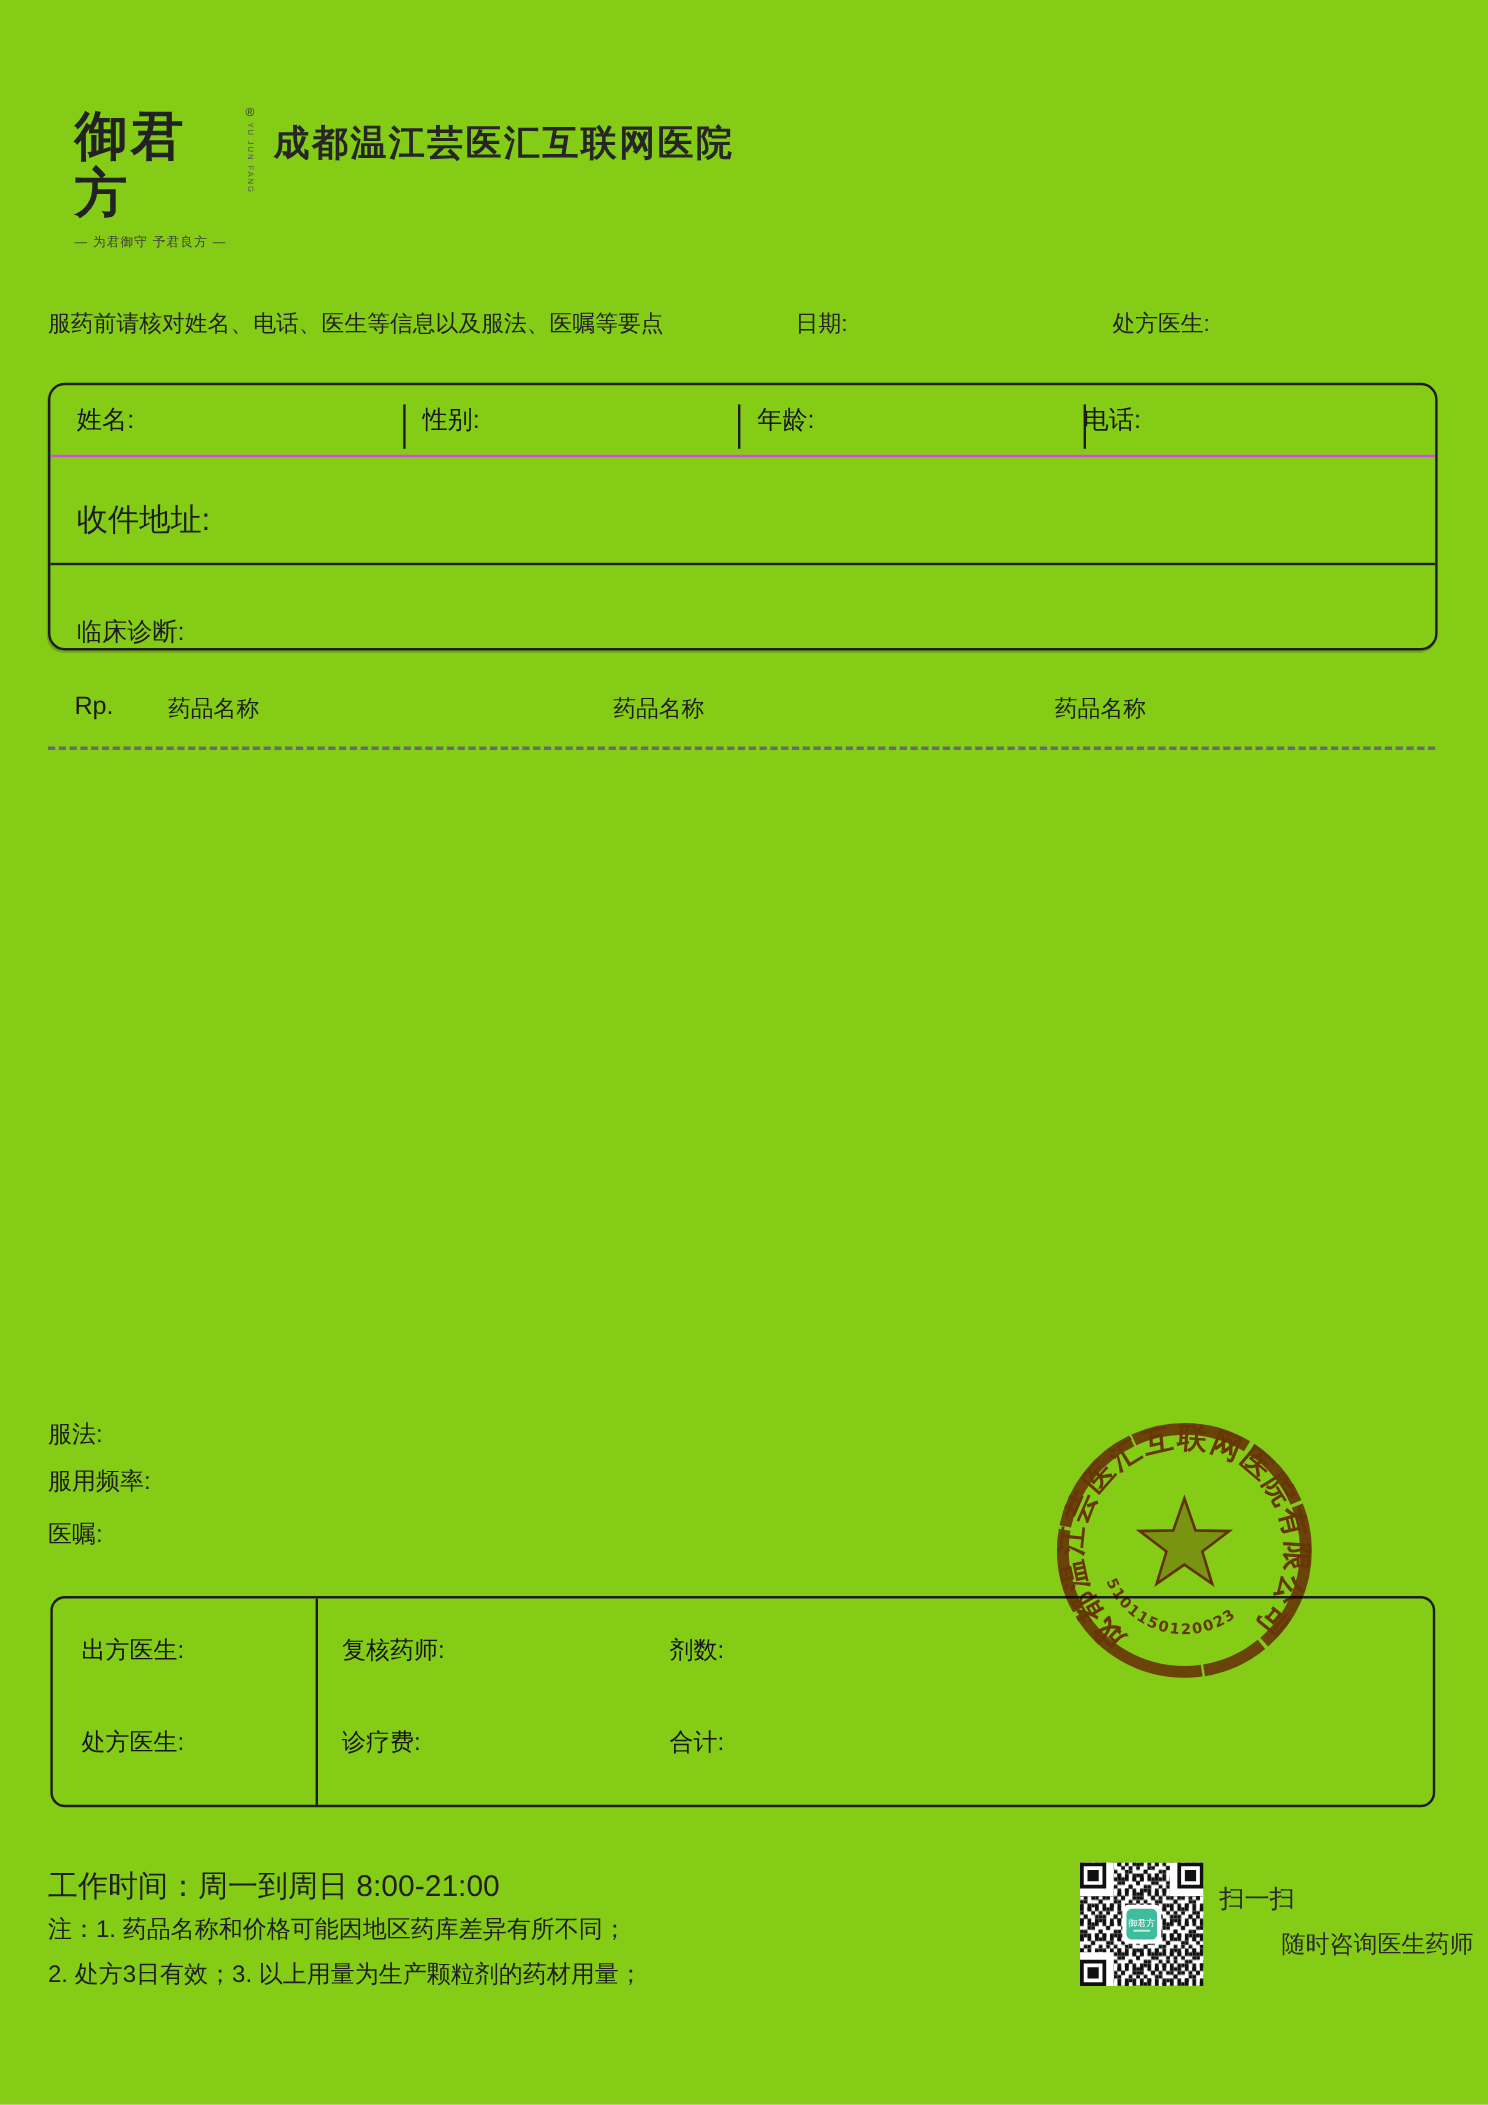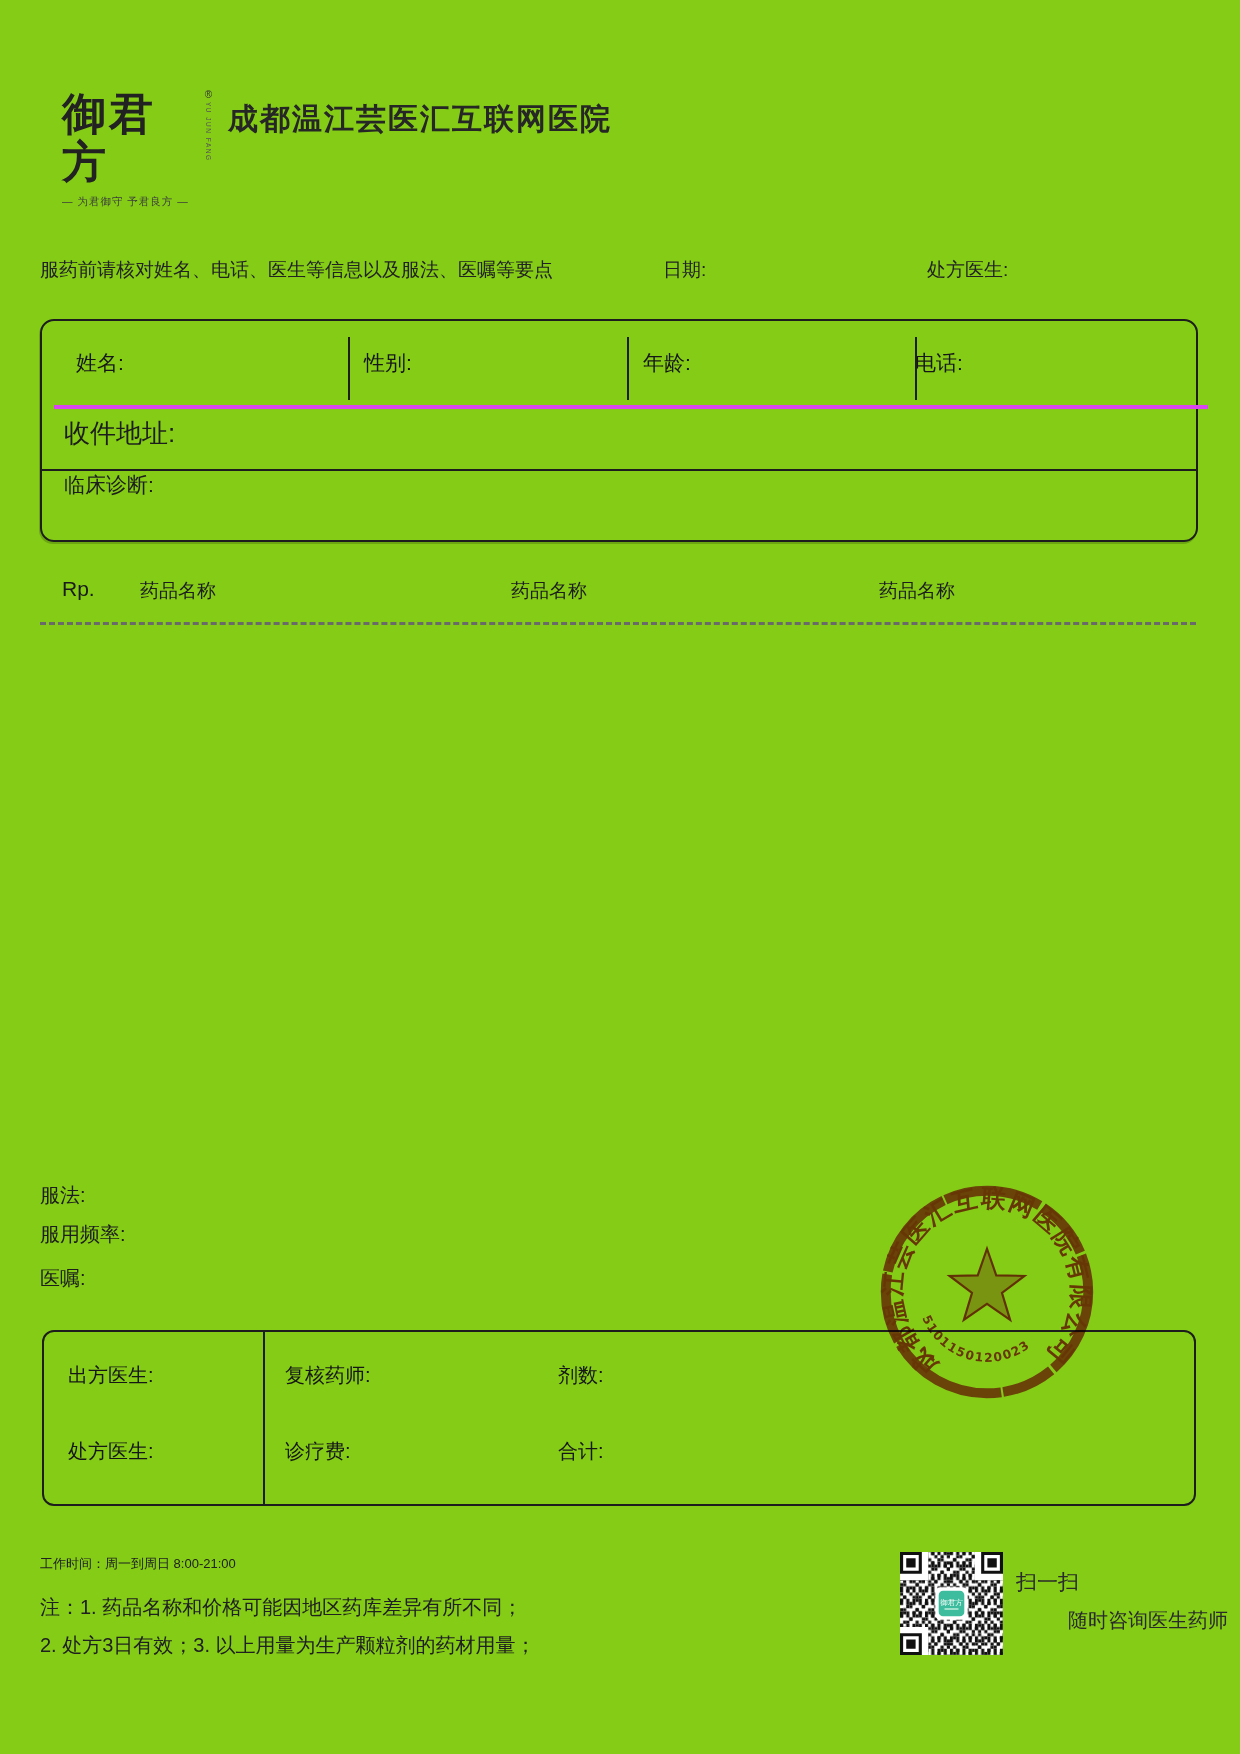--- a/index.html
+++ b/index.html
@@ -34,33 +34,33 @@
   .notice       { left:40px;  top:257px; font-size:19px; color:#222; }
   .date-label   { left:663px; top:257px; font-size:19px; color:#222; }
   .rxno-label   { left:927px; top:257px; font-size:19px; color:#222; }
 
   
   .pbox {
     left:40px; top:319px; width:1154px; height:219px;
     border:2px solid #1d1d1d; border-radius:14px;
     box-shadow:-1px 2px 0 rgba(0,0,0,0.18);
   }
-  .prow1 { position:absolute; left:12px; top:0; width:100%; height:88px;
-           border-bottom:4px solid #d946ef; display:flex; box-sizing:border-box; }
+  .prow1 { position:absolute; left:0; top:0; width:100%; height:60px;
+           border-bottom:2px solid #d946ef; display:flex; box-sizing:border-box; }
   .pcell { position:relative; display:flex; align-items:center; font-size:21px; color:#161616; }
   .pcell-1 { width:294px; padding-left:22px; box-sizing:border-box; }
   .pcell-2 { width:279px; padding-left:16px; box-sizing:border-box; }
   .pcell-3 { width:288px; padding-left:16px; box-sizing:border-box; }
   .pcell-4 { flex:1;      box-sizing:border-box; }
   .vdiv { position:absolute; left:0; top:16px; bottom:5px; width:2px; background:#1d1d1d; }
   .prow2 { position:absolute; left:0; top:76px; width:100%; height:74px;
            border-bottom:2px solid #1d1d1d; display:flex; align-items:center;
            padding-left:22px; box-sizing:border-box; font-size:26px; }
   .prow3 { position:absolute; left:0; top:150px; width:100%; bottom:0;
-           display:flex; align-items:flex-start; padding-left:22px; box-sizing:border-box; font-size:21px; }
+           display:flex; align-items:flex-end; padding-left:22px; box-sizing:border-box; font-size:21px; }
 
   
   .rp-label { left:62px;  top:577px; font-size:21px; color:#1a1a1a; }
   .med-col1 { left:140px; top:578px; font-size:19px; }
   .med-col2 { left:511px; top:578px; font-size:19px; }
   .med-col3 { left:879px; top:578px; font-size:19px; }
   .dash-line { left:40px; top:622px; width:1156px; height:0;
                border-top:3px dashed #6a6a6a; }
 
   
@@ -78,21 +78,21 @@
   .s-review  { left:241px; top:30px;  }
   .s-doses   { left:514px; top:30px;  }
   .s-fee     { left:241px; top:106px; }
   .s-total   { left:514px; top:106px; }
 
   
   .stamp { left:869px; top:1174px; width:236px; height:236px;
            mix-blend-mode:multiply; opacity:0.93; z-index:5; }
 
   
-  .hours { left:40px; top:1555px; font-size:13px; color:#202020; }
+  .hours { left:40px; top:1555px; font-size:25px; color:#202020; }
   .note1 { left:40px; top:1594px; font-size:20px; color:#202020; }
   .note2 { left:40px; top:1632px; font-size:20px; color:#202020; }
   .qr    { left:900px; top:1552px; width:103px; height:103px; }
   .scan-label { left:1016px; top:1568px; font-size:21px; color:#2a2a2a; }
   .scan-sub   { left:1068px; top:1607px; font-size:20px; color:#2a2a2a; }
 </style>
 </head>
 <body>
 
 <div class="page">

